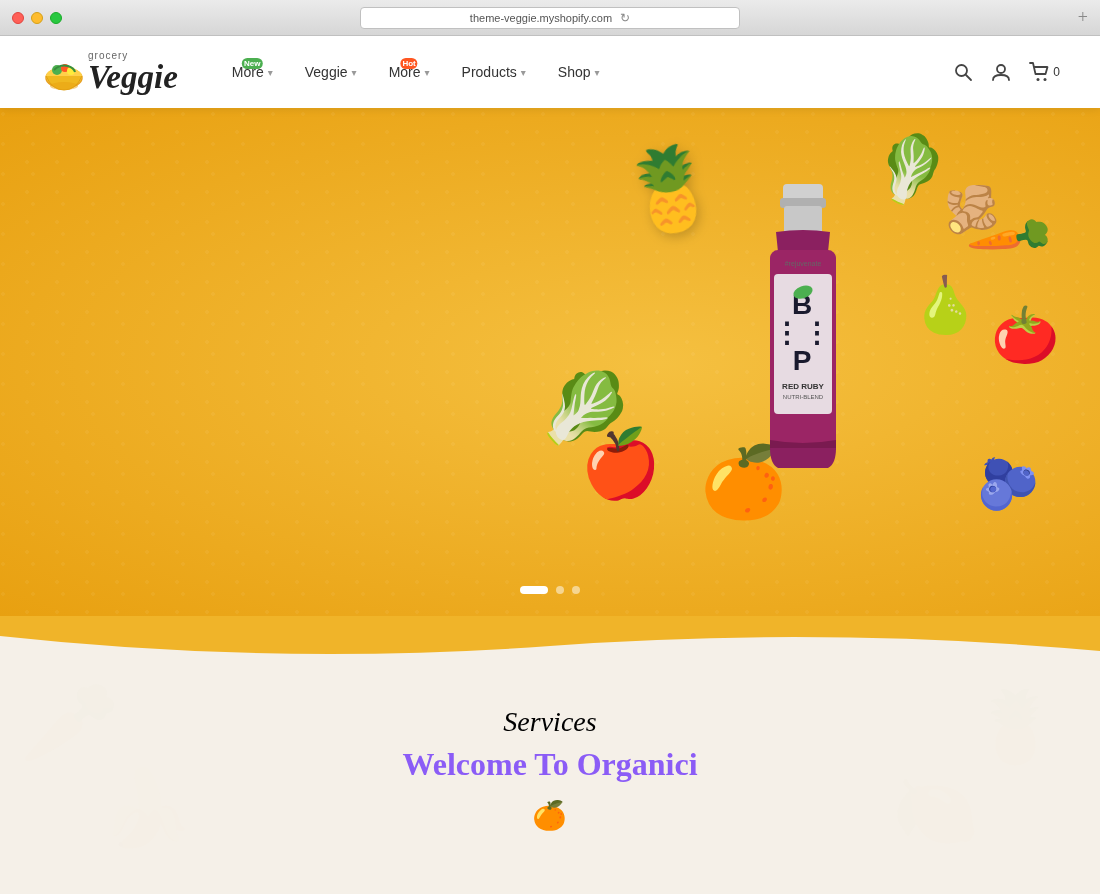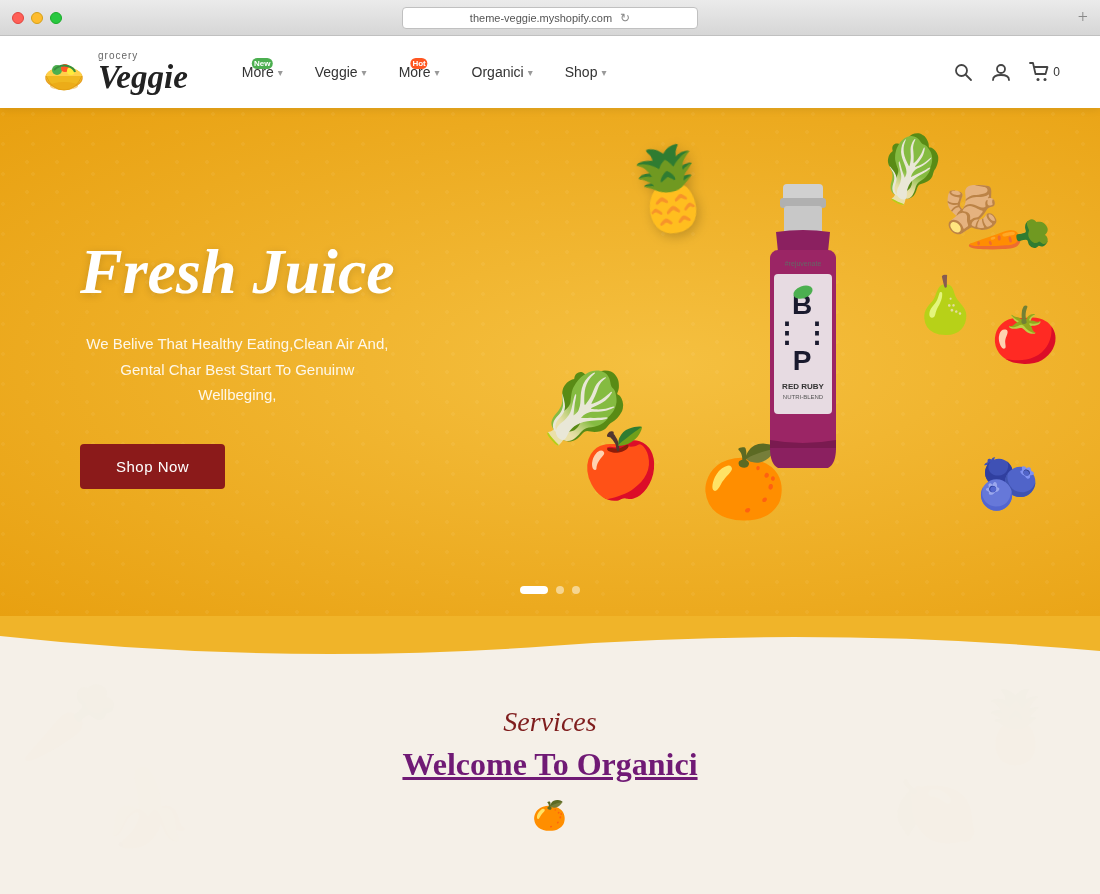--- a/index.html
+++ b/index.html
@@ -32,21 +32,21 @@
       height: 12px;
       border-radius: 50%;
     }
     .tl-red { background: #ff5f57; border: 1px solid #e0443e; }
     .tl-yellow { background: #febc2e; border: 1px solid #d4a017; }
     .tl-green { background: #28c840; border: 1px solid #1aab29; }
     .address-bar {
       position: absolute;
       left: 50%;
       transform: translateX(-50%);
-      width: 296px;
+      width: 380px;
       height: 22px;
       background: white;
       border-radius: 4px;
       border: 1px solid #c0c0c0;
       display: flex;
       align-items: center;
       justify-content: center;
       font-size: 11px;
       color: #555;
       font-family: Arial, sans-serif;
@@ -80,21 +80,20 @@
       display: flex;
       align-items: center;
       padding: 0 40px;
       box-shadow: 0 2px 8px rgba(0,0,0,0.08);
       position: relative;
       z-index: 10;
     }
     .logo-area {
       display: flex;
       align-items: center;
-      gap: 10px;
       margin-right: 40px;
     }
     .logo-icon {
       width: 48px;
       height: 48px;
     }
     .logo-text-area {
       display: flex;
       flex-direction: column;
       line-height: 1;
@@ -276,32 +275,31 @@
 
     
     .services-section {
       background: #f5f0e8;
       padding: 40px 40px 20px;
       text-align: center;
       position: relative;
     }
     .services-label {
       font-size: 28px;
-      color: #7f1d1d;
+      color: #000000;
       font-family: 'Georgia', serif;
       font-style: italic;
       margin-bottom: 8px;
     }
     .services-title {
       font-size: 32px;
-      color: #701a75;
+      color: #8b5cf6;
       font-family: 'Georgia', serif;
       font-weight: bold;
       margin-bottom: 16px;
-      text-decoration: underline;
     }
     .orange-icon {
       font-size: 28px;
       margin-top: 8px;
     }
 
     
     .bg-pattern {
       position: absolute;
       inset: 0;
@@ -428,21 +426,21 @@
         <span class="chevron">▾</span>
       </div>
 
       <div class="nav-item">
         <span class="nav-badge badge-hot">Hot</span>
         <span>More</span>
         <span class="chevron">▾</span>
       </div>
 
       <div class="nav-item">
-        <span>Organici</span>
+        <span>Products</span>
         <span class="chevron">▾</span>
       </div>
 
       <div class="nav-item">
         <span>Shop</span>
         <span class="chevron">▾</span>
       </div>
     </div>
 
     <div class="nav-icons">
@@ -465,25 +463,20 @@
           <circle cx="16" cy="17.5" r="1.5" fill="#444"></circle>
         </svg>
         <span class="cart-count">0</span>
       </div>
     </div>
   </nav>
 
   <section class="hero">
     <div class="hero-texture"></div>
 
-    <div class="hero-content">
-      <h1 class="hero-title">Fresh Juice</h1>
-      <p class="hero-subtitle">We Belive That Healthy Eating,Clean Air And,<br>Gental Char Best Start To Genuinw<br>Wellbeging,</p>
-      <button class="shop-now-btn">Shop Now</button>
-    </div>
 
     <div class="hero-image-area">
       <div class="fruit-cluster">
 
         <span class="deco-greens">🥬</span>
         <span class="deco-pineapple">🍍</span>
         <span class="deco-ginger">🫚</span>
         <span class="deco-carrot">🥕</span>
         <span class="deco-tomato">🍅</span>
         <span class="deco-pear">🍐</span>

